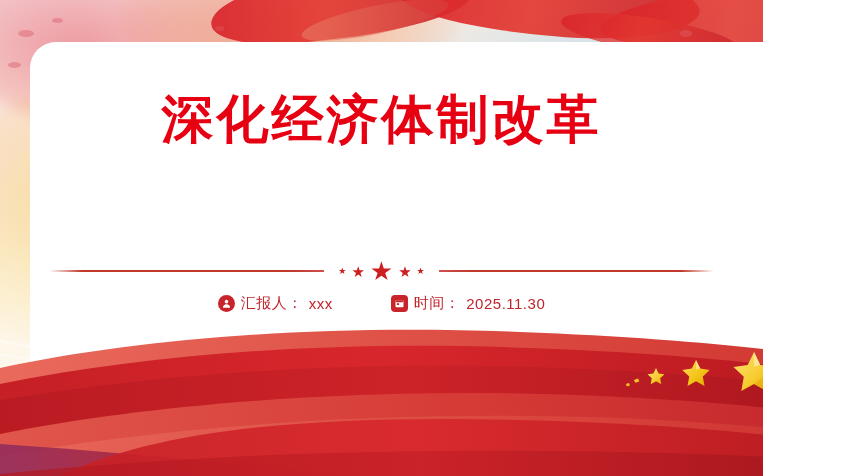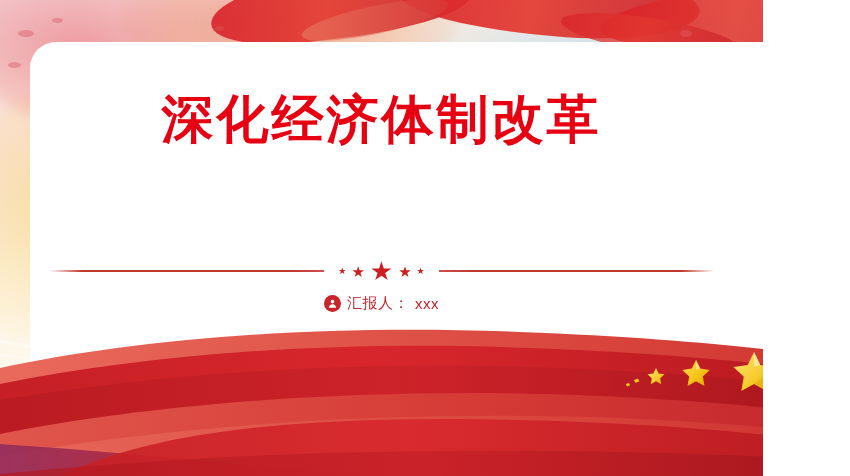--- a/index.html
+++ b/index.html
@@ -273,20 +273,31 @@
       <span class="icon-circle">
         <svg width="11" height="11" viewBox="0 0 16 16" aria-hidden="true">
           <circle cx="8" cy="5.3" r="2.6" fill="#ffffff"></circle>
           <path d="M2.8 14c0-3.1 2.3-5 5.2-5s5.2 1.9 5.2 5z" fill="#ffffff"></path>
         </svg>
       </span>
       <span class="meta-text">汇报人：</span>
       <span class="meta-text">xxx</span>
     </div>
 
+    <div class="meta-item">
+      <span class="icon-sq">
+        <svg width="11" height="11" viewBox="0 0 16 16" aria-hidden="true">
+          <rect x="2.2" y="3.2" width="11.6" height="10.2" rx="1.4" fill="#ffffff"></rect>
+          <rect x="2.2" y="3.2" width="11.6" height="3" rx="1.4" fill="#c8242b"></rect>
+          <rect x="4.2" y="7.6" width="3.2" height="2.6" fill="#c8242b"></rect>
+        </svg>
+      </span>
+      <span class="meta-text">时间：</span>
+      <span class="meta-text">2025.11.30</span>
+    </div>
 
   </div>
 
   <div class="streak" style="left:-10px;top:338px;width:230px;height:3px;transform:rotate(10deg);opacity:.6;"></div>
   <div class="streak" style="left:-10px;top:352px;width:260px;height:2px;transform:rotate(9deg);opacity:.5;"></div>
   <div class="streak" style="left:-10px;top:364px;width:210px;height:2px;transform:rotate(11deg);opacity:.45;"></div>
 
   <div class="ribbons">
     <svg viewBox="0 0 850 160" preserveAspectRatio="none" aria-hidden="true">
       <defs>

